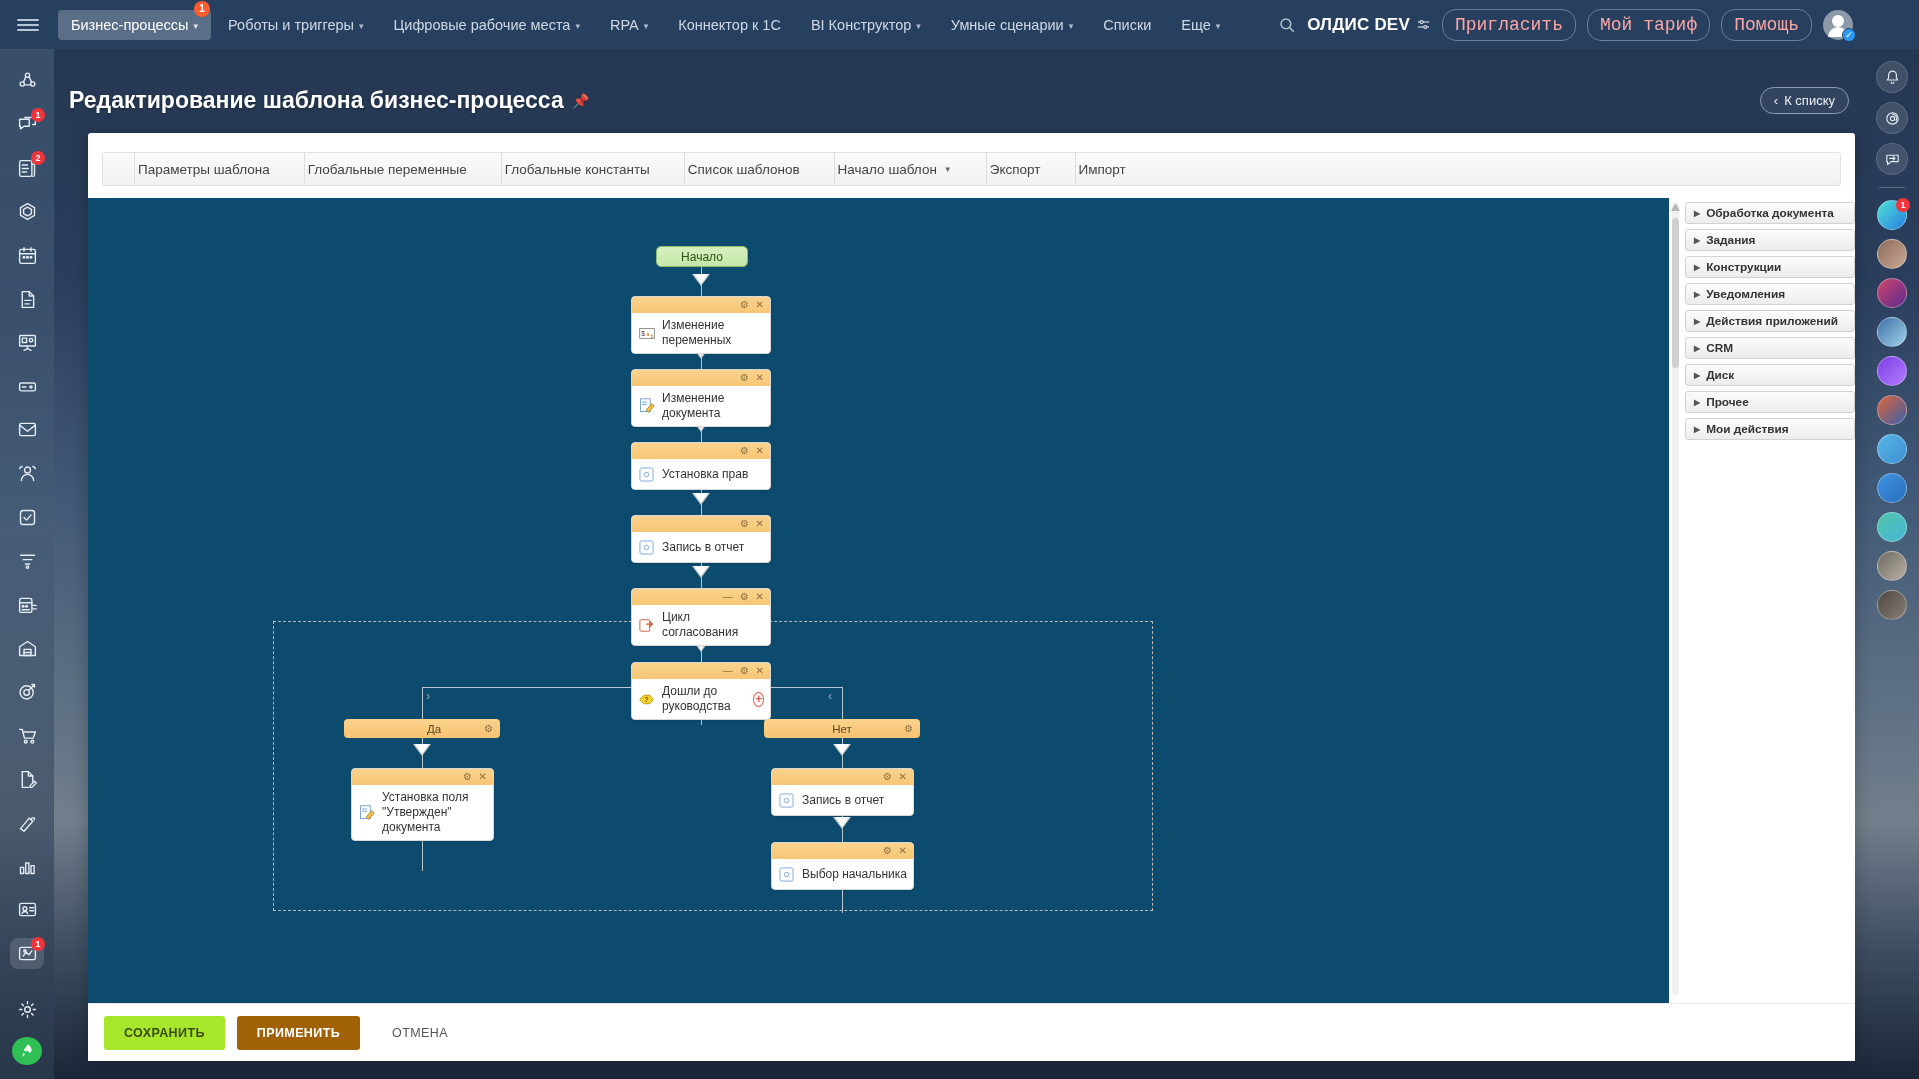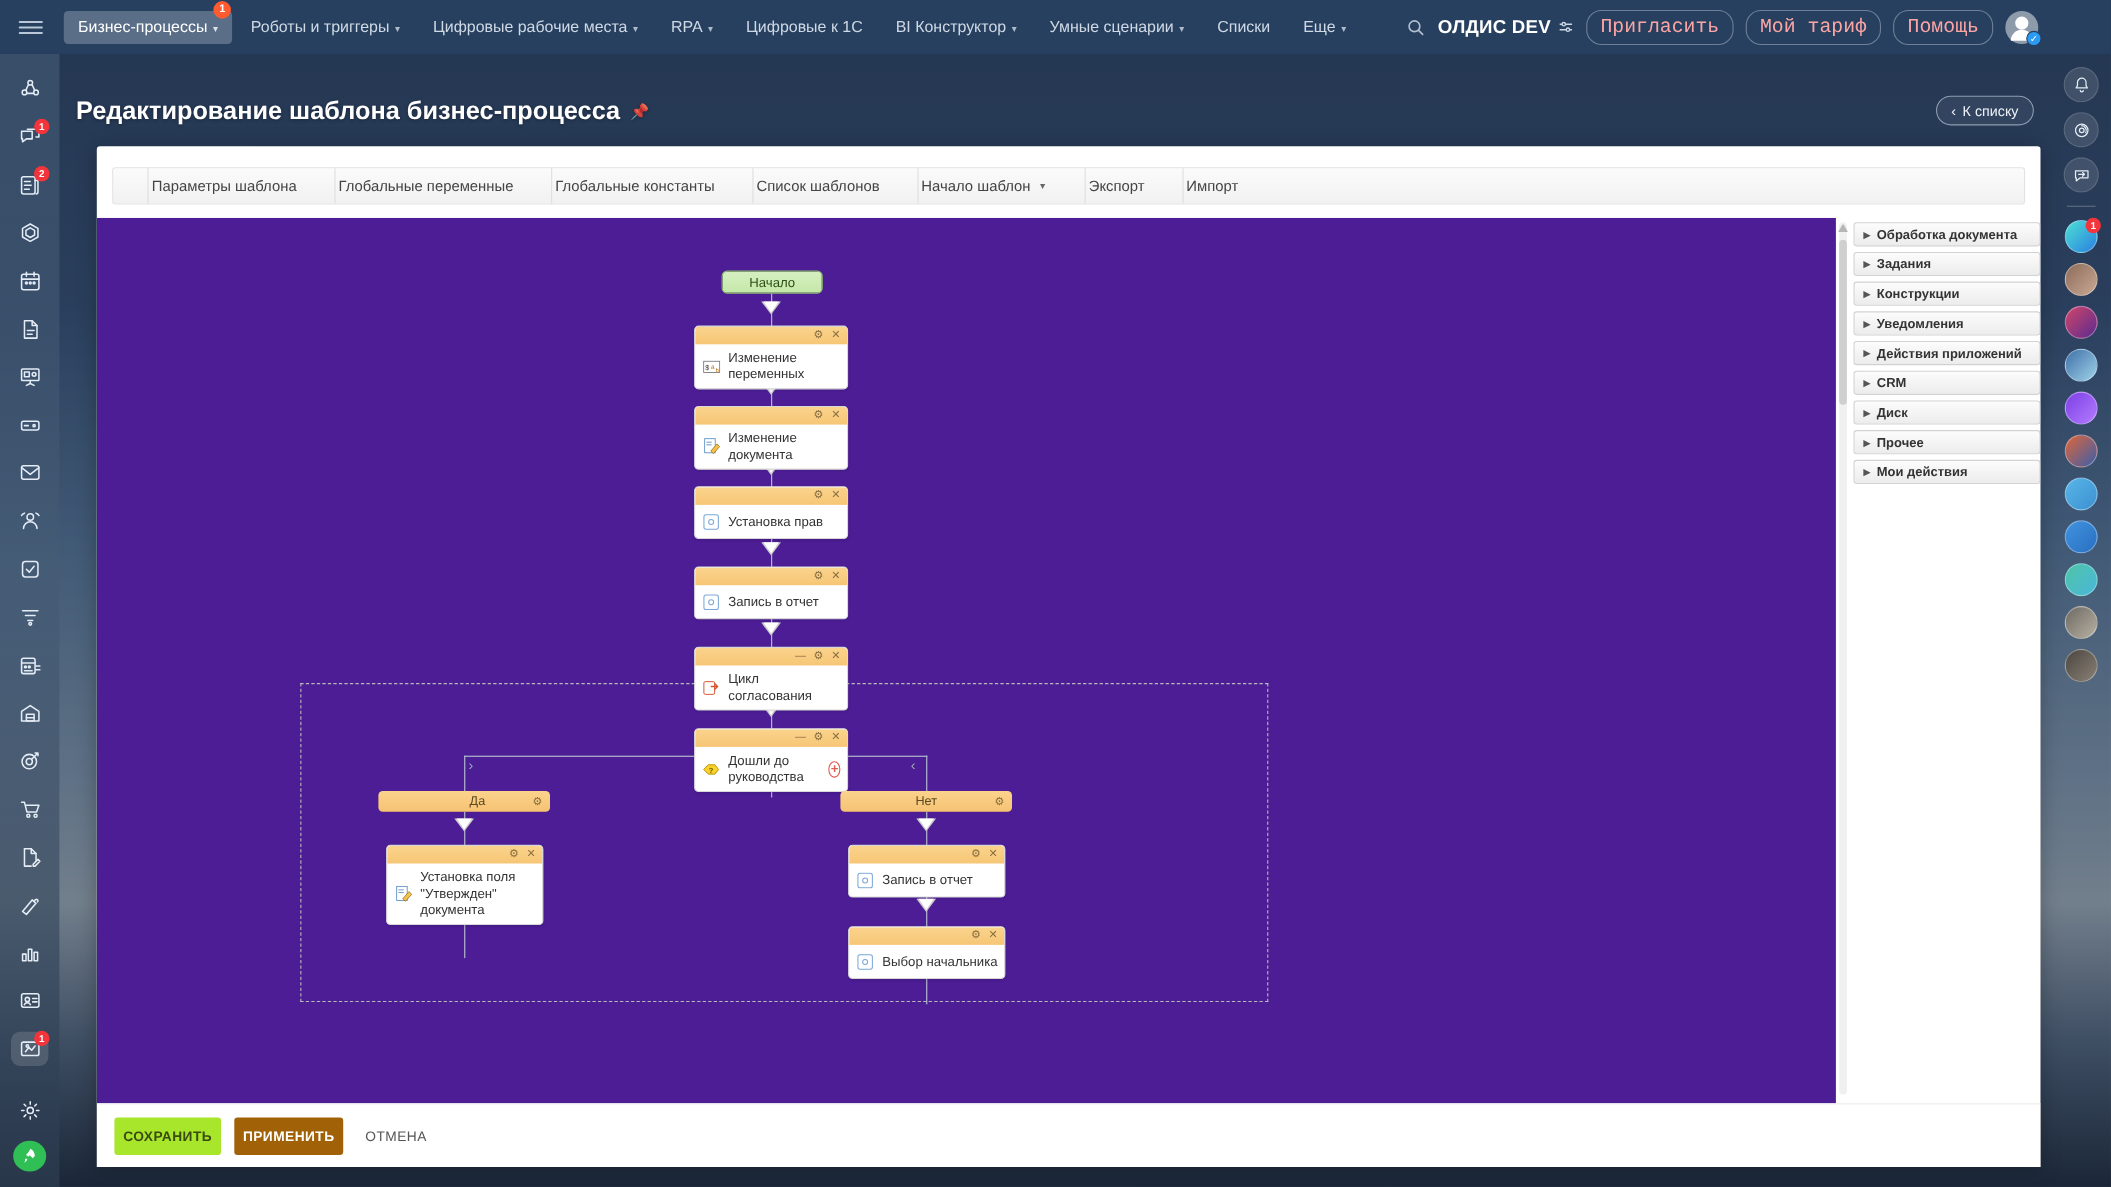--- a/index.html
+++ b/index.html
@@ -151,21 +151,21 @@
     border-left:1px solid #dedede; cursor:pointer; white-space:nowrap;margin-left:31px;
   }
   .tab:first-child{ border-left:1px solid #dedede; }
   .tab .tcaret{ font-size:8px; margin-left:7px; color:#666;}
 
   
   .canvaswrap{
     flex:1; position:relative; overflow:hidden; margin-top:12px;
   }
   .canvas{
-    position:absolute; inset:0; right:186px; overflow:hidden; background:#4c1d95;
+    position:absolute; inset:0; right:186px; overflow:hidden; background:#0c4a6e;
   }
   .vscroll{
     position:absolute; top:4px; right:176px; width:7px; bottom:8px;
     background:#f0f0f0; border-radius:4px;
   }
   .vscroll .thumb{
     position:absolute; top:16px; left:0; width:7px; height:150px; background:#cfcfcf; border-radius:4px;
   }
   .vscroll .uparrow{
     position:absolute; top:0; left:-1px; width:9px;height:9px;
@@ -236,21 +236,21 @@
   }
   .pitem .pc{ font-size:8px; color:#555;}
 
   
   .footer{
     flex:0 0 auto; height:58px; border-top:1px solid #ececec;
     display:flex; align-items:center; gap:12px; padding-left:16px; background:#fff;
   }
   .btn{
     border:none; border-radius:3px; font-size:12.5px; font-weight:bold;
-    letter-spacing:.4px; cursor:pointer; padding:10px 8px; color:#fff;
+    letter-spacing:.4px; cursor:pointer; padding:10px 20px; color:#fff;
   }
   .btn-save{ background:#a8e62b; color:#3a4a10;}
   .btn-apply{ background:#a16207; }
   .btn-cancel{ background:transparent; color:#555; font-weight:normal; letter-spacing:.4px;}
   .svgic{ display:block; }
 </style>
 </head>
 <body>
 
 <div class="bg-photo-2"></div>
@@ -276,21 +276,21 @@
       </div>
       <div class="navitem">
         <span>Цифровые рабочие места</span>
         <span class="caret">▾</span>
       </div>
       <div class="navitem">
         <span>RPA</span>
         <span class="caret">▾</span>
       </div>
       <div class="navitem">
-        <span>Цифровые к 1С</span>
+        <span>Коннектор к 1С</span>
       </div>
       <div class="navitem">
         <span>BI Конструктор</span>
         <span class="caret">▾</span>
       </div>
       <div class="navitem">
         <span>Умные сценарии</span>
         <span class="caret">▾</span>
       </div>
       <div class="navitem">

